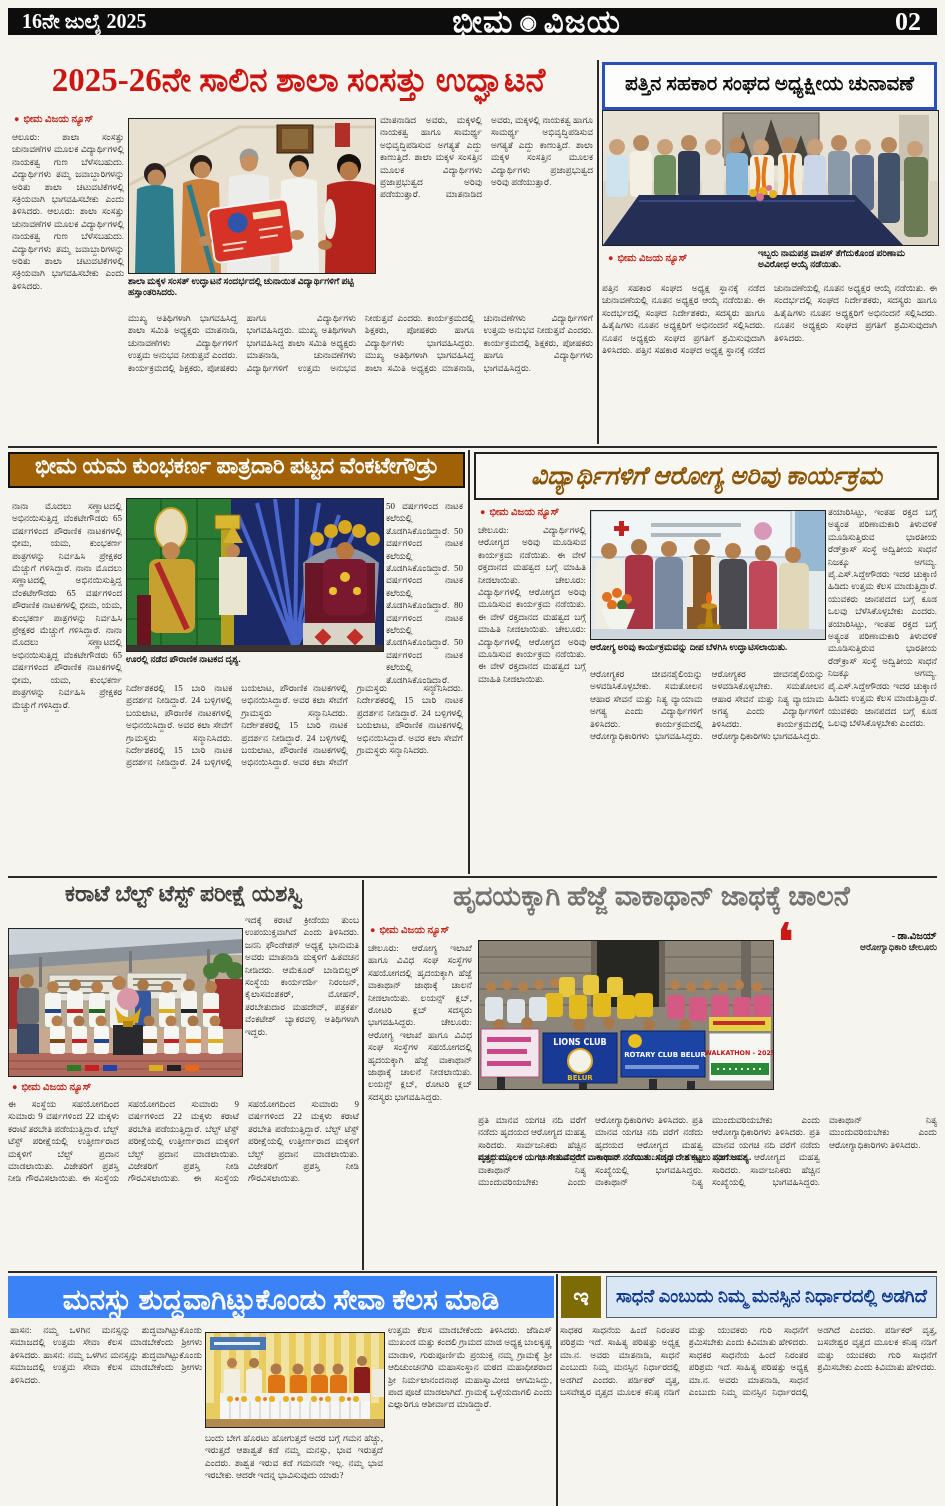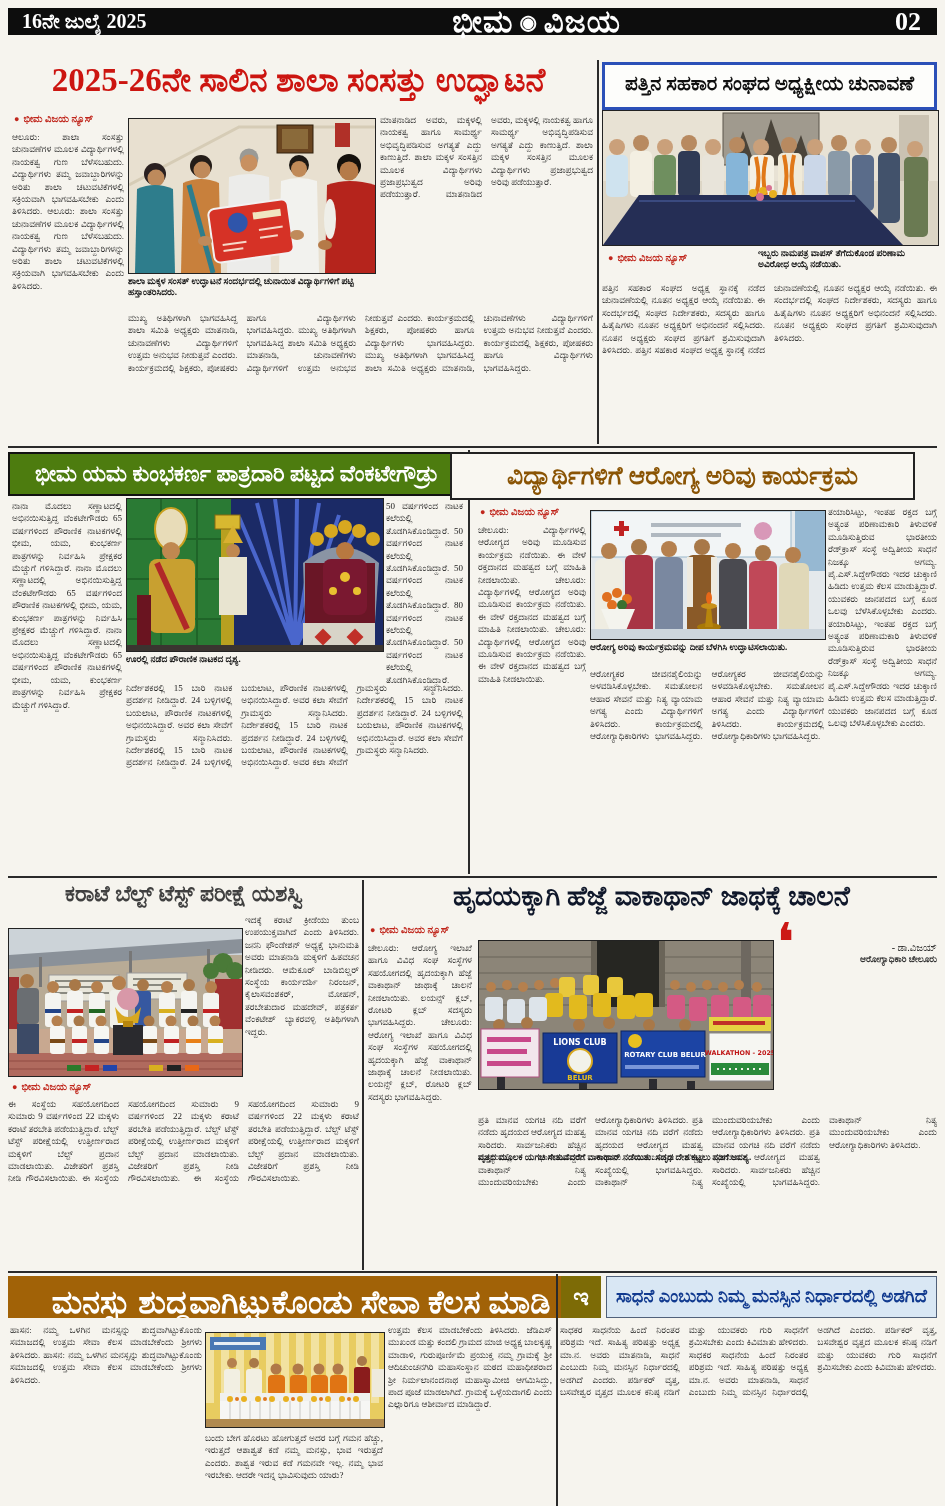--- a/index.html
+++ b/index.html
@@ -10,46 +10,46 @@
   .masthead{background:#0d0d0d;color:#fff;display:flex;align-items:center;}
   .m-date{font-size:20px;font-weight:bold;padding-left:14px;width:220px;}
   .m-title{flex:1;text-align:center;font-size:31px;font-weight:bold;letter-spacing:1px;
            display:flex;align-items:center;justify-content:center;gap:6px;}
   .m-orn{font-size:20px;line-height:1;}
   .m-page{width:90px;text-align:right;padding-right:16px;font-size:26px;font-weight:bold;}
   
   .hl{font-weight:bold;text-align:center;line-height:1.1;overflow:hidden;}
   .hl-red{color:#cc1510;font-size:33px;}
   .hl-box-blue{border:3px solid #2b50b8;background:#fdfdfb;color:#101010;font-size:20px;padding-top:7px;}
-  .banner-green{background:#4d7c0f;border:2px solid #111;color:#fff;font-size:22px;padding-top:8px;}
+  .banner-green{background:#a16207;border:2px solid #111;color:#fff;font-size:22px;padding-top:0;}
   .hl-box-brown{border:2px solid #222;background:#f9f7f1;color:#8a5404;font-size:25px;padding-top:8px;}
   .hl-navy{color:#404040;font-size:22px;}
-  .hl-red2{color:#0f172a;font-size:27px;}
-  .banner-olive{background:#a16207;color:#fff;font-size:32px;padding-top:9px;padding-left:20px;}
+  .hl-red2{color:#737373;font-size:27px;}
+  .banner-olive{background:#3b82f6;color:#fff;font-size:28px;padding-top:9px;}
   .banner-ltblue{background:#d9e7f4;border:1px solid #51617a;color:#113a8f;font-size:18px;padding-top:10px;}
   .initial-olive{background:#7d6b06;color:#fff;font-size:24px;font-weight:bold;text-align:center;padding-top:8px;}
   
   .kn{font-size:9px;line-height:1.38;text-align:justify;overflow:hidden;color:#1a1a1a;word-break:break-word;}
   .cols2{column-count:2;column-gap:9px;}
   .cols3{column-count:3;column-gap:9px;}
   .cols4{column-count:4;column-gap:9px;}
   .byline{color:#c0261c;font-weight:bold;font-size:10px;white-space:nowrap;overflow:hidden;}
   .byline .dot{font-size:9px;margin-right:4px;}
   .caption{font-weight:bold;font-size:9px;line-height:1.25;overflow:hidden;}
   .photo{border:1px solid #222;background:#8b5cf6;overflow:hidden;}
   .photo svg{display:block;}
   
   .vr{background:#2a2a2a;width:1.5px;}
   .hrule{background:#2a2a2a;height:2px;}
   
   .quote-box{overflow:hidden;}
   .qmark{float:left;font-family:"DejaVu Sans",sans-serif;font-size:58px;line-height:.75;
          color:#cc1815;margin:0 6px 0 0;}
   .quote-text{font-size:9.5px;font-weight:bold;color:#58100e;text-align:justify;line-height:1.45;}
-  .quote-attr{text-align:right;font-weight:normal;font-size:10px;color:#111;margin-top:20px;}
+  .quote-attr{text-align:right;font-weight:bold;font-size:10px;color:#111;margin-top:8px;}
   .quote-role{text-align:right;font-weight:bold;font-size:9px;color:#333;}
   svg text{font-family:"DejaVu Sans",sans-serif;font-weight:bold;}
 </style>
 </head>
 <body>
 
 <div id="page">
 
   <div class="abs masthead" style="left:8px;top:8px;width:929px;height:27px;">
     <div class="m-date">16ನೇ ಜುಲೈ 2025</div>
@@ -202,21 +202,21 @@
       <rect x="190" y="132" width="12" height="12" fill="#c03028" transform="rotate(45 196 138)"></rect>
       <rect x="222" y="132" width="12" height="12" fill="#c03028" transform="rotate(45 228 138)"></rect>
       <rect y="146" width="256" height="6" fill="#3a3430"></rect>
     </svg>
   </div>
   <div class="abs caption" style="left:126px;top:654px;width:256px;height:24px;">ಊರಲ್ಲಿ ನಡೆದ ಪೌರಾಣಿಕ ನಾಟಕದ ದೃಶ್ಯ.</div>
   <div class="abs kn" style="left:386px;top:500px;width:77px;height:372px;">50 ವರ್ಷಗಳಿಂದ ನಾಟಕ ಕಲೆಯಲ್ಲಿ ತೊಡಗಿಸಿಕೊಂಡಿದ್ದಾರೆ. 50 ವರ್ಷಗಳಿಂದ ನಾಟಕ ಕಲೆಯಲ್ಲಿ ತೊಡಗಿಸಿಕೊಂಡಿದ್ದಾರೆ. 50 ವರ್ಷಗಳಿಂದ ನಾಟಕ ಕಲೆಯಲ್ಲಿ ತೊಡಗಿಸಿಕೊಂಡಿದ್ದಾರೆ. 80 ವರ್ಷಗಳಿಂದ ನಾಟಕ ಕಲೆಯಲ್ಲಿ ತೊಡಗಿಸಿಕೊಂಡಿದ್ದಾರೆ. 50 ವರ್ಷಗಳಿಂದ ನಾಟಕ ಕಲೆಯಲ್ಲಿ ತೊಡಗಿಸಿಕೊಂಡಿದ್ದಾರೆ.</div>
   <div class="abs kn cols3" style="left:126px;top:682px;width:337px;height:190px;">ನಿರ್ದೇಶಕರಲ್ಲಿ 15 ಬಾರಿ ನಾಟಕ ಪ್ರದರ್ಶನ ನೀಡಿದ್ದಾರೆ. 24 ಬಳ್ಳಿಗಳಲ್ಲಿ ಬಯಲಾಟ, ಪೌರಾಣಿಕ ನಾಟಕಗಳಲ್ಲಿ ಅಭಿನಯಿಸಿದ್ದಾರೆ. ಅವರ ಕಲಾ ಸೇವೆಗೆ ಗ್ರಾಮಸ್ಥರು ಸನ್ಮಾನಿಸಿದರು. ನಿರ್ದೇಶಕರಲ್ಲಿ 15 ಬಾರಿ ನಾಟಕ ಪ್ರದರ್ಶನ ನೀಡಿದ್ದಾರೆ. 24 ಬಳ್ಳಿಗಳಲ್ಲಿ ಬಯಲಾಟ, ಪೌರಾಣಿಕ ನಾಟಕಗಳಲ್ಲಿ ಅಭಿನಯಿಸಿದ್ದಾರೆ. ಅವರ ಕಲಾ ಸೇವೆಗೆ ಗ್ರಾಮಸ್ಥರು ಸನ್ಮಾನಿಸಿದರು. ನಿರ್ದೇಶಕರಲ್ಲಿ 15 ಬಾರಿ ನಾಟಕ ಪ್ರದರ್ಶನ ನೀಡಿದ್ದಾರೆ. 24 ಬಳ್ಳಿಗಳಲ್ಲಿ ಬಯಲಾಟ, ಪೌರಾಣಿಕ ನಾಟಕಗಳಲ್ಲಿ ಅಭಿನಯಿಸಿದ್ದಾರೆ. ಅವರ ಕಲಾ ಸೇವೆಗೆ ಗ್ರಾಮಸ್ಥರು ಸನ್ಮಾನಿಸಿದರು. ನಿರ್ದೇಶಕರಲ್ಲಿ 15 ಬಾರಿ ನಾಟಕ ಪ್ರದರ್ಶನ ನೀಡಿದ್ದಾರೆ. 24 ಬಳ್ಳಿಗಳಲ್ಲಿ ಬಯಲಾಟ, ಪೌರಾಣಿಕ ನಾಟಕಗಳಲ್ಲಿ ಅಭಿನಯಿಸಿದ್ದಾರೆ. ಅವರ ಕಲಾ ಸೇವೆಗೆ ಗ್ರಾಮಸ್ಥರು ಸನ್ಮಾನಿಸಿದರು.</div>
 
   <div class="abs vr" style="left:468px;top:450px;height:424px;"></div>
-  <div class="abs hl hl-box-brown" style="left:450px;top:452px;width:461px;height:36px;">ವಿದ್ಯಾರ್ಥಿಗಳಿಗೆ ಆರೋಗ್ಯ ಅರಿವು ಕಾರ್ಯಕ್ರಮ</div>
+  <div class="abs hl hl-box-brown" style="left:474px;top:452px;width:461px;height:36px;font-style:italic;">ವಿದ್ಯಾರ್ಥಿಗಳಿಗೆ ಆರೋಗ್ಯ ಅರಿವು ಕಾರ್ಯಕ್ರಮ</div>
   <div class="abs byline" style="left:480px;top:506px;width:112px;height:14px;">
     <span class="dot">●</span><span>ಭೀಮ ವಿಜಯ ನ್ಯೂಸ್</span>
   </div>
   <div class="abs kn" style="left:478px;top:524px;width:108px;height:348px;">ಚೇಲೂರು: ವಿದ್ಯಾರ್ಥಿಗಳಲ್ಲಿ ಆರೋಗ್ಯದ ಅರಿವು ಮೂಡಿಸುವ ಕಾರ್ಯಕ್ರಮ ನಡೆಯಿತು. ಈ ವೇಳೆ ರಕ್ತದಾನದ ಮಹತ್ವದ ಬಗ್ಗೆ ಮಾಹಿತಿ ನೀಡಲಾಯಿತು. ಚೇಲೂರು: ವಿದ್ಯಾರ್ಥಿಗಳಲ್ಲಿ ಆರೋಗ್ಯದ ಅರಿವು ಮೂಡಿಸುವ ಕಾರ್ಯಕ್ರಮ ನಡೆಯಿತು. ಈ ವೇಳೆ ರಕ್ತದಾನದ ಮಹತ್ವದ ಬಗ್ಗೆ ಮಾಹಿತಿ ನೀಡಲಾಯಿತು. ಚೇಲೂರು: ವಿದ್ಯಾರ್ಥಿಗಳಲ್ಲಿ ಆರೋಗ್ಯದ ಅರಿವು ಮೂಡಿಸುವ ಕಾರ್ಯಕ್ರಮ ನಡೆಯಿತು. ಈ ವೇಳೆ ರಕ್ತದಾನದ ಮಹತ್ವದ ಬಗ್ಗೆ ಮಾಹಿತಿ ನೀಡಲಾಯಿತು.</div>
 
   <div class="abs photo" style="left:590px;top:510px;width:234px;height:128px;">
     <svg width="234" height="128" viewBox="0 0 234 128">
       <rect width="234" height="128" fill="#e4e9ec"></rect>
       <rect x="0" y="0" width="200" height="46" fill="#f2f5f6" stroke="#9ab8cc"></rect>
       <rect x="28" y="10" width="5" height="15" fill="#c02222"></rect>

